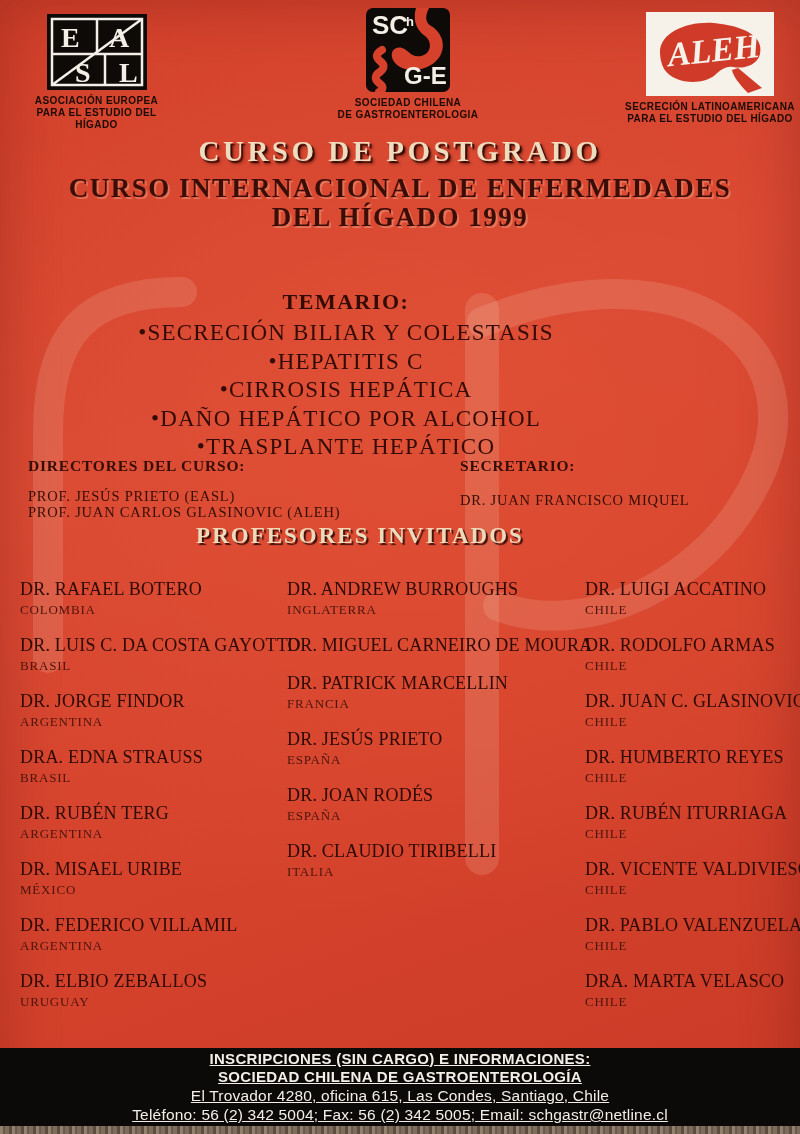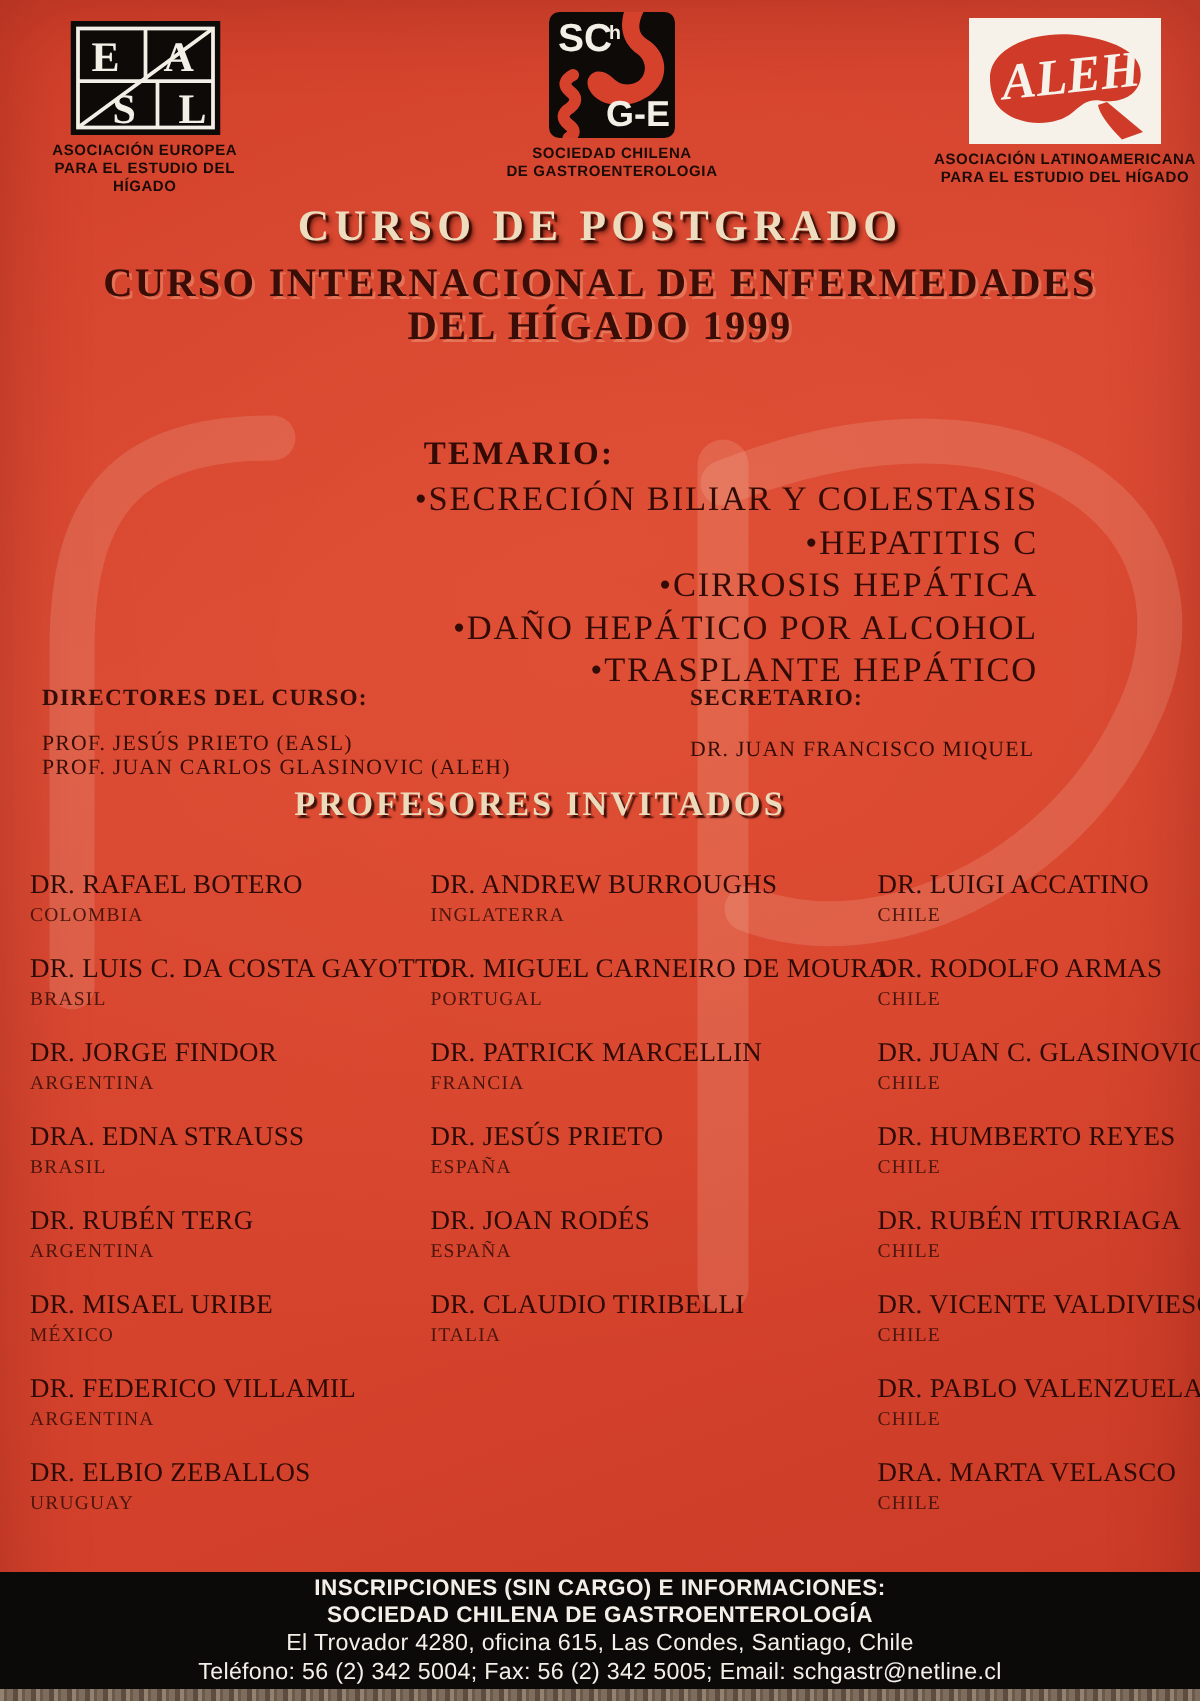--- a/index.html
+++ b/index.html
@@ -34,21 +34,21 @@
     font-size:27px;font-weight:bold;letter-spacing:1.5px;color:#3a0d06;
     text-shadow:2px 2px 0 rgba(255,225,190,.28);line-height:29px;margin-top:6px;
   }
   .date-area{
     position:absolute;left:0;top:229px;width:800px;text-align:center;
     font-size:14.5px;font-weight:bold;letter-spacing:.6px;color:#350d06;line-height:18px;
   }
   
   .temario{position:absolute;left:0;top:289px;width:692px;text-align:center;color:#330b05;}
   .temario-heading{font-size:22px;font-weight:bold;letter-spacing:1.5px;margin-bottom:4px;}
-  .temario-item{font-size:23px;letter-spacing:1.2px;line-height:28.5px;text-align:right;}
+  .temario-item{font-size:23px;letter-spacing:1.2px;line-height:28.5px;}
   
   .dir-block{position:absolute;text-align:left;color:#350d06;}
   .dir-left{left:28px;top:457px;width:370px;}
   .dir-right{left:460px;top:457px;width:310px;}
   .dir-heading{font-size:15.5px;font-weight:bold;letter-spacing:.8px;}
   .dir-name{font-size:14.5px;letter-spacing:.8px;line-height:16px;}
   .dir-left .dir-names{margin-top:13px;}
   .dir-right .dir-names{margin-top:17px;}
   
   .prof-heading{
@@ -60,21 +60,21 @@
   .prof-col-1{left:20px;width:262px;}
   .prof-col-2{left:287px;width:296px;}
   .prof-col-3{left:585px;width:210px;}
   .prof-entry{margin-bottom:14px;}
   .prof-name{font-size:18px;letter-spacing:.2px;color:#2c0a05;line-height:24px;white-space:nowrap;}
   .prof-country{font-size:13px;letter-spacing:.8px;color:#4a150c;line-height:18px;}
   
   .footer{
     position:absolute;left:0;top:1048px;width:800px;height:78px;background:#0c0a09;
     display:flex;flex-direction:column;justify-content:center;text-align:center;
-    color:#f3efe8;font-family:"Liberation Sans",sans-serif;
+    color:#f3efe8;font-family:"Liberation Sans",sans-serif;text-decoration:underline;
   }
   .footer-bold{font-size:15px;font-weight:bold;letter-spacing:.3px;line-height:18px;}
   .footer-normal{font-size:15.5px;letter-spacing:.2px;line-height:19.5px;}
   .footer-strip{
     position:absolute;left:0;top:1126px;width:800px;height:8px;
     background:repeating-linear-gradient(90deg,#93816f 0 3px,#6b594c 3px 5px,#7e6c5c 5px 9px,#5d4d41 9px 12px);
   }
 </style>
 </head>
 <body>
@@ -132,21 +132,21 @@
   </div>
 
   <div class="logo-block logo-aleh">
     <svg class="logo-art" width="128" height="84" viewBox="0 0 128 84">
       <rect x="0" y="0" width="128" height="84" fill="#f6f2ea"></rect>
       <path d="M14 40 C14 20 42 9 68 11 C98 14 118 24 114 42 C111 54 97 57 87 55 C79 54 75 58 69 63 C56 74 28 72 18 57 C15 51 14 46 14 40 Z" fill="#cf3b28"></path>
       <path d="M92 56 L116 76 L102 81 C93 72 87 64 86 58 Z" fill="#cf3b28"></path>
       <text x="22" y="50" font-family="Liberation Serif, serif" font-weight="bold" font-style="italic" font-size="34" fill="#f6f2ea" transform="rotate(-6 64 42)">ALEH</text>
     </svg>
     <div class="logo-caption">
-      <span>ASOCIACIÓN LATINOAMERICANA</span><br>
+      <span>SECRECIÓN LATINOAMERICANA</span><br>
       <span>PARA EL ESTUDIO DEL HÍGADO</span>
     </div>
   </div>
 
   <div class="title-area">
     <div class="title-main">CURSO DE POSTGRADO</div>
     <div class="title-sub">
       <div>CURSO INTERNACIONAL DE ENFERMEDADES</div>
       <div>DEL HÍGADO 1999</div>
     </div>
@@ -226,21 +226,20 @@
   </div>
 </div>
   <div class="prof-col prof-col-2">
   <div class="prof-entry">
     <div class="prof-name">DR. ANDREW BURROUGHS</div>
     <div class="prof-country">INGLATERRA</div>
   </div>
 
   <div class="prof-entry">
     <div class="prof-name">DR. MIGUEL CARNEIRO DE MOURA</div>
-    <div class="prof-country">PORTUGAL</div>
   </div>
 
   <div class="prof-entry">
     <div class="prof-name">DR. PATRICK MARCELLIN</div>
     <div class="prof-country">FRANCIA</div>
   </div>
 
   <div class="prof-entry">
     <div class="prof-name">DR. JESÚS PRIETO</div>
     <div class="prof-country">ESPAÑA</div>

